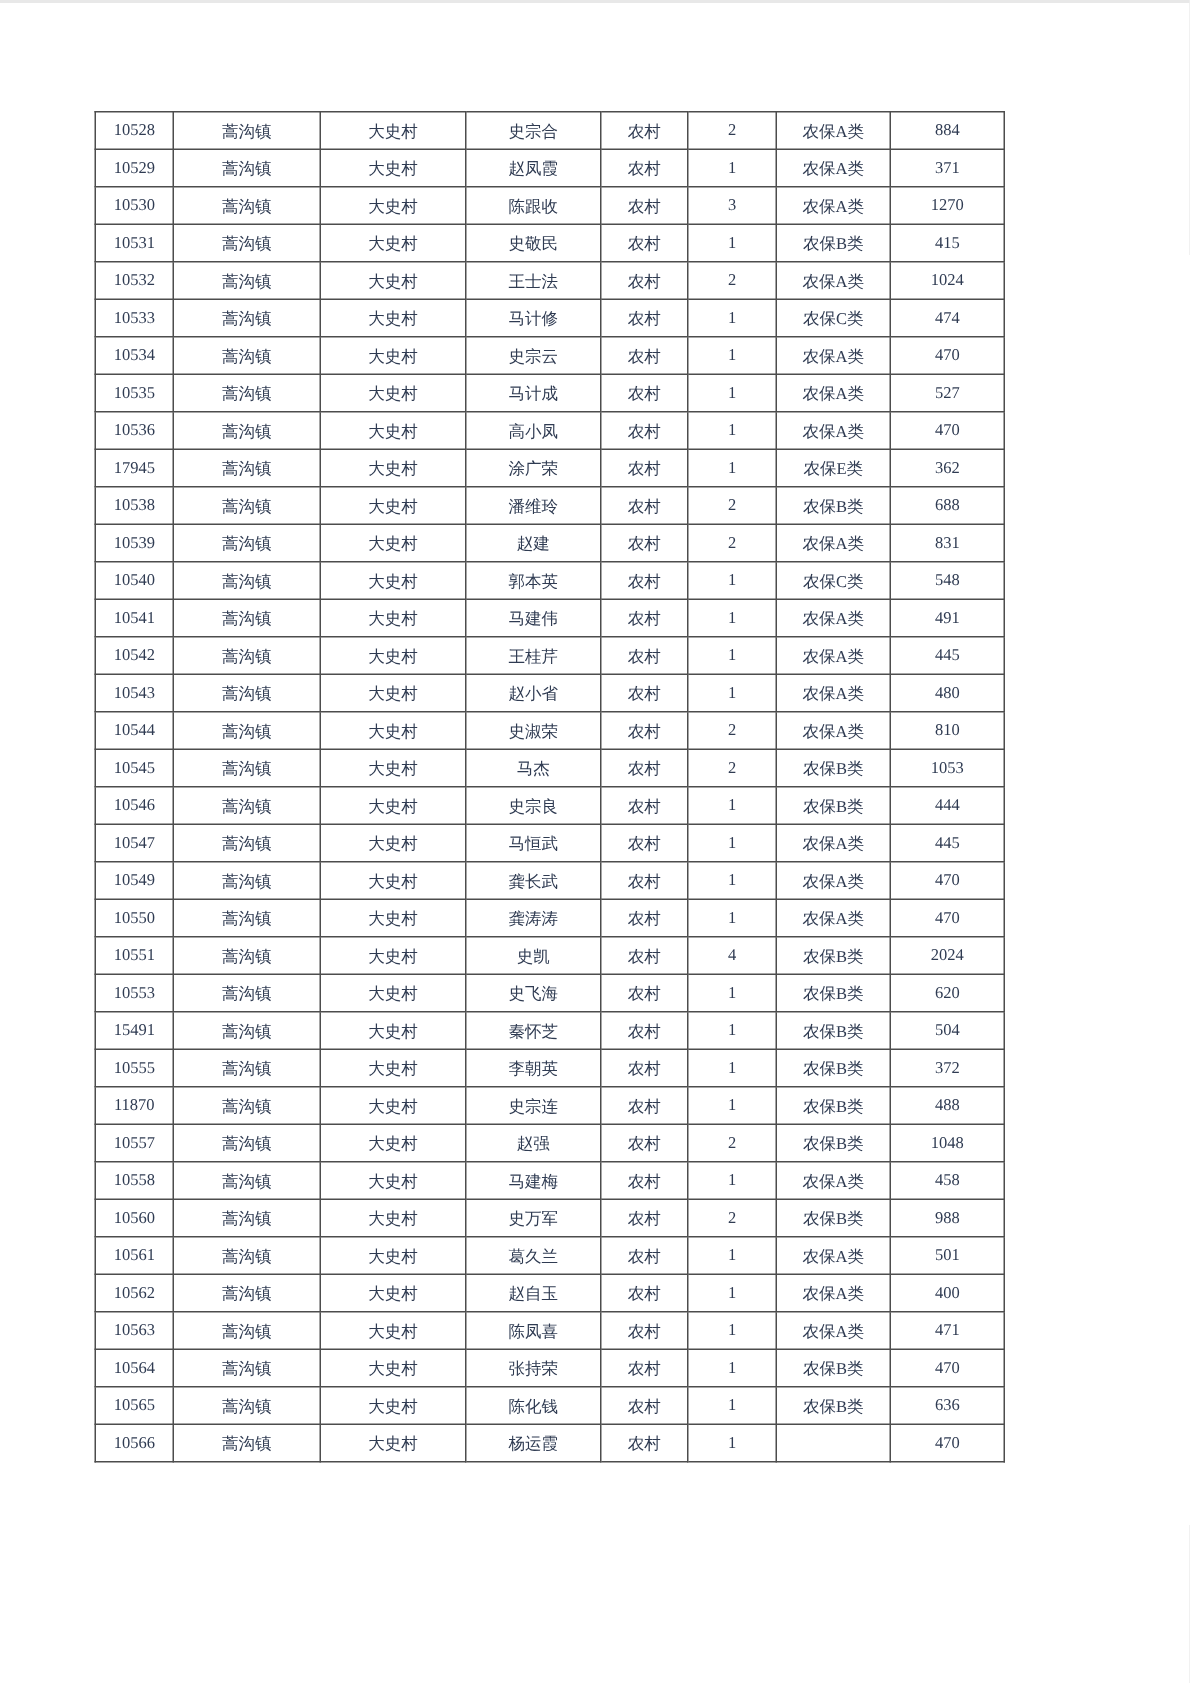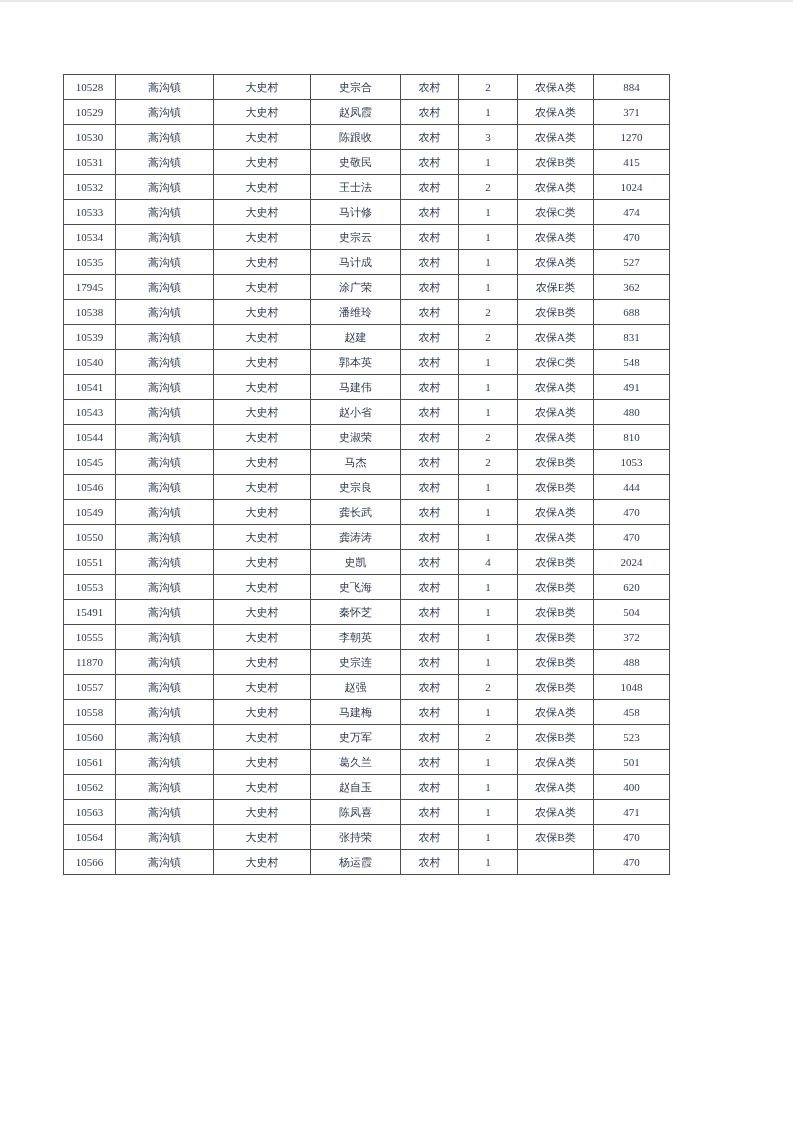--- a/index.html
+++ b/index.html
@@ -136,20 +136,30 @@
           <td>10535</td>
           <td>蒿沟镇</td>
           <td>大史村</td>
           <td>马计成</td>
           <td>农村</td>
           <td>1</td>
           <td>农保A类</td>
           <td>527</td>
         </tr>
         <tr>
+          <td>10536</td>
+          <td>蒿沟镇</td>
+          <td>大史村</td>
+          <td>高小凤</td>
+          <td>农村</td>
+          <td>1</td>
+          <td>农保A类</td>
+          <td>470</td>
+        </tr>
+        <tr>
           <td>17945</td>
           <td>蒿沟镇</td>
           <td>大史村</td>
           <td>涂广荣</td>
           <td>农村</td>
           <td>1</td>
           <td>农保E类</td>
           <td>362</td>
         </tr>
         <tr>
@@ -186,20 +196,30 @@
           <td>10541</td>
           <td>蒿沟镇</td>
           <td>大史村</td>
           <td>马建伟</td>
           <td>农村</td>
           <td>1</td>
           <td>农保A类</td>
           <td>491</td>
         </tr>
         <tr>
+          <td>10542</td>
+          <td>蒿沟镇</td>
+          <td>大史村</td>
+          <td>王桂芹</td>
+          <td>农村</td>
+          <td>1</td>
+          <td>农保A类</td>
+          <td>445</td>
+        </tr>
+        <tr>
           <td>10543</td>
           <td>蒿沟镇</td>
           <td>大史村</td>
           <td>赵小省</td>
           <td>农村</td>
           <td>1</td>
           <td>农保A类</td>
           <td>480</td>
         </tr>
         <tr>
@@ -226,20 +246,30 @@
           <td>10546</td>
           <td>蒿沟镇</td>
           <td>大史村</td>
           <td>史宗良</td>
           <td>农村</td>
           <td>1</td>
           <td>农保B类</td>
           <td>444</td>
         </tr>
         <tr>
+          <td>10547</td>
+          <td>蒿沟镇</td>
+          <td>大史村</td>
+          <td>马恒武</td>
+          <td>农村</td>
+          <td>1</td>
+          <td>农保A类</td>
+          <td>445</td>
+        </tr>
+        <tr>
           <td>10549</td>
           <td>蒿沟镇</td>
           <td>大史村</td>
           <td>龚长武</td>
           <td>农村</td>
           <td>1</td>
           <td>农保A类</td>
           <td>470</td>
         </tr>
         <tr>
@@ -323,21 +353,21 @@
           <td>458</td>
         </tr>
         <tr>
           <td>10560</td>
           <td>蒿沟镇</td>
           <td>大史村</td>
           <td>史万军</td>
           <td>农村</td>
           <td>2</td>
           <td>农保B类</td>
-          <td>523</td>
+          <td>988</td>
         </tr>
         <tr>
           <td>10561</td>
           <td>蒿沟镇</td>
           <td>大史村</td>
           <td>葛久兰</td>
           <td>农村</td>
           <td>1</td>
           <td>农保A类</td>
           <td>501</td>
@@ -364,20 +394,30 @@
         </tr>
         <tr>
           <td>10564</td>
           <td>蒿沟镇</td>
           <td>大史村</td>
           <td>张持荣</td>
           <td>农村</td>
           <td>1</td>
           <td>农保B类</td>
           <td>470</td>
+        </tr>
+        <tr>
+          <td>10565</td>
+          <td>蒿沟镇</td>
+          <td>大史村</td>
+          <td>陈化钱</td>
+          <td>农村</td>
+          <td>1</td>
+          <td>农保B类</td>
+          <td>636</td>
         </tr>
         <tr>
           <td>10566</td>
           <td>蒿沟镇</td>
           <td>大史村</td>
           <td>杨运霞</td>
           <td>农村</td>
           <td>1</td>
           <td></td>
           <td>470</td>

